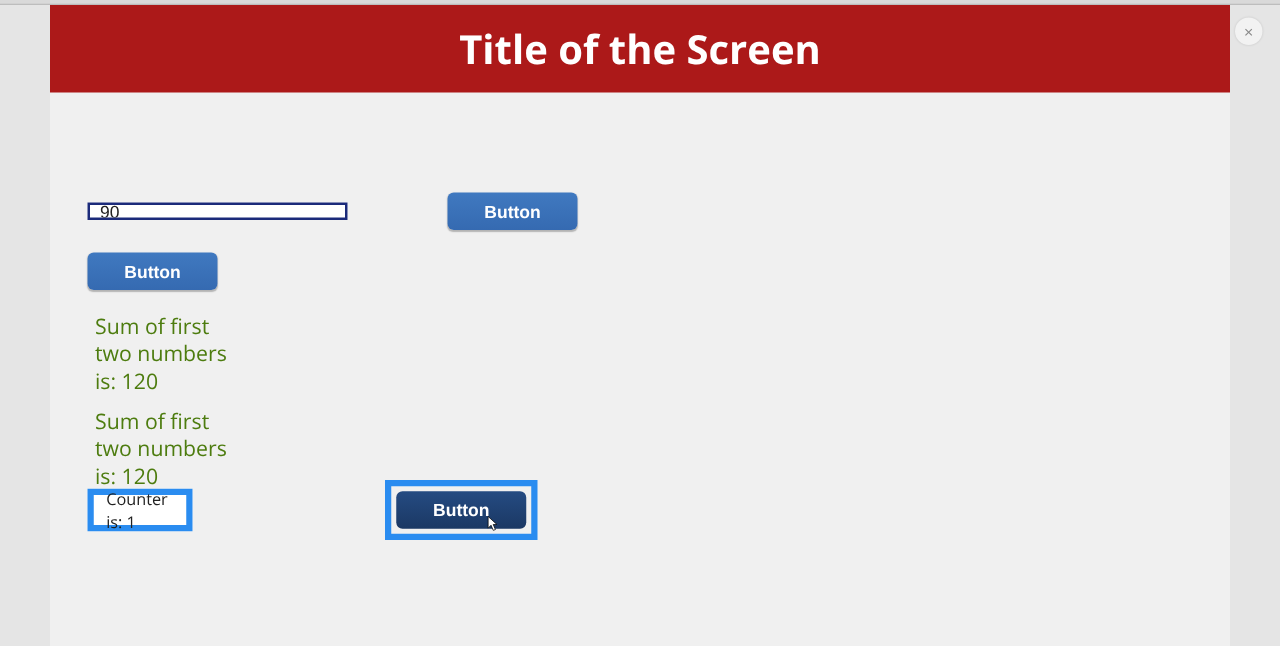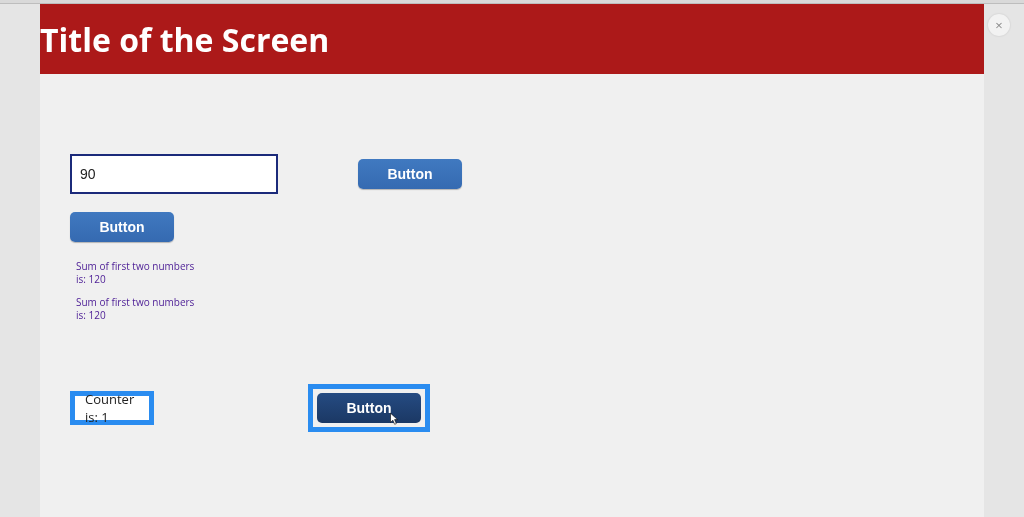--- a/index.html
+++ b/index.html
@@ -37,40 +37,40 @@
       margin: 0 40px;
       background: #f0f0f0;
       height: 513px;
       position: relative;
     }
     .header-bar {
       background: #ac1919;
       height: 70px;
       display: flex;
       align-items: center;
-      justify-content: flex-start;
+      justify-content: center;
     }
     .header-title {
       color: #fff;
       font-size: 32px;
       font-weight: 700;
     }
     .content {
       padding: 80px 30px 0 30px;
       position: relative;
     }
     .row {
       display: flex;
       align-items: center;
       gap: 80px;
       margin-bottom: 18px;
     }
     .text-input {
       width: 208px;
-      height: 40px;
+      height: 14px;
       padding: 4px 8px;
       font-size: 14px;
       color: #222;
       background: #fff;
       border: 2px solid #1b2a7a;
       outline: none;
     }
     .btn {
       width: 104px;
       height: 30px;
@@ -78,22 +78,22 @@
       background: linear-gradient(to bottom, #4079c0, #356ab1);
       color: #fff;
       font-size: 14px;
       font-weight: 700;
       border: none;
       border-radius: 5px;
       cursor: pointer;
       box-shadow: 0 1px 1px rgba(0,0,0,0.25);
     }
     .sum-label {
-      font-size: 10px;
-      color: #4c1d95;
+      font-size: 17px;
+      color: #4d7c0f;
       width: 120px;
       line-height: 1.3;
       margin-top: 10px;
       margin-left: 6px;
     }
     .bottom-row {
       position: absolute;
       left: 30px;
       top: 310px;
       display: flex;

